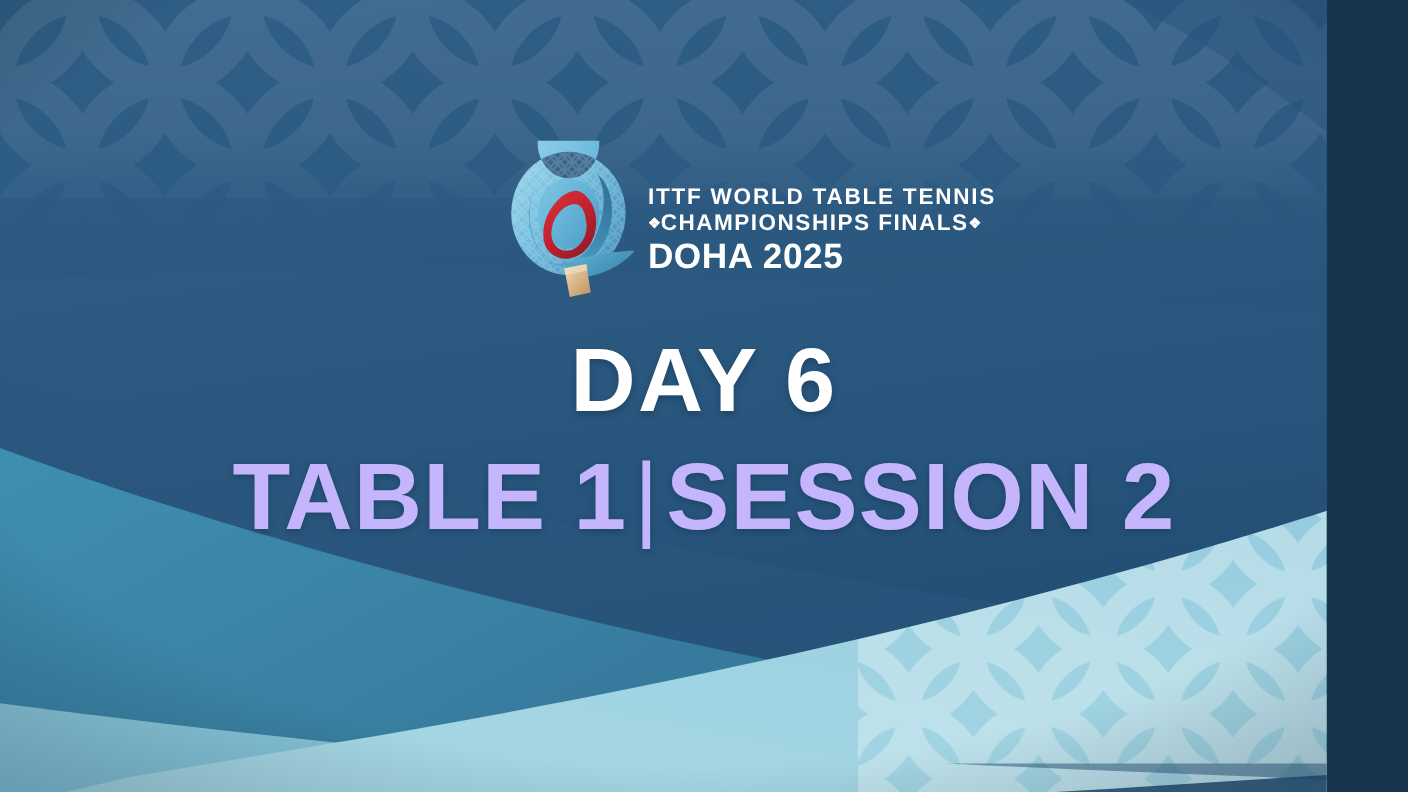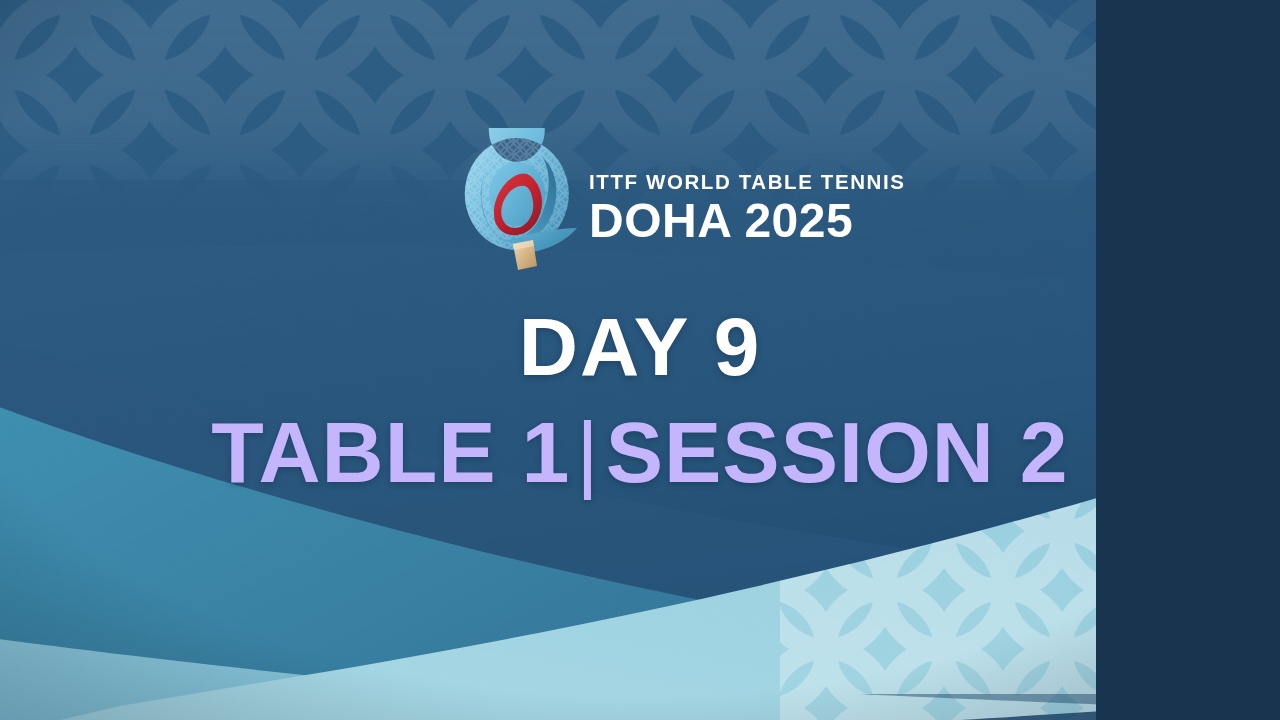--- a/index.html
+++ b/index.html
@@ -7,21 +7,21 @@
     margin: 0;
     padding: 0;
     background: #18344f;
   }
   body {
     font-family: "Liberation Sans", sans-serif;
   }
 
   #stage {
     position: relative;
-    width: 1096px;
+    width: 1206px;
     height: 720px;
     overflow: hidden;
     background: #2c5a81;
   }
 
   
   .bg-layer {
     position: absolute;
     inset: 0;
     width: 100%;
@@ -70,21 +70,21 @@
     white-space: nowrap;
     font-family: "Liberation Sans", sans-serif;
   }
   .wm-line2 .dia {
     font-size: 13px;
     vertical-align: 2px;
     letter-spacing: 0;
   }
   .wm-line3 {
     color: #ffffff;
-    font-size: 48px;
+    font-size: 32px;
     font-weight: 700;
     letter-spacing: 0.5px;
     line-height: 1.05;
     margin-top: 2px;
     white-space: nowrap;
     font-family: "Liberation Sans", sans-serif;
   }
 
   
   #title-block {
@@ -307,24 +307,27 @@
                C 86 104, 106 100, 122 100
                C 112 112, 94 122, 76 124
                C 70 120, 67 114, 66 108 Z" fill="url(#tailGrad)"></path>
 
       <path d="M 58 116 L 78 112 L 82 138 L 63 142 Z" fill="url(#handleGrad)"></path>
       <path d="M 58 116 L 78 112 L 79 118 L 59 122 Z" fill="#f2e6cf" opacity="0.55"></path>
     </svg>
 
     <div id="logo-wordmark">
       <div class="wm-line1">ITTF WORLD TABLE TENNIS</div>
+      <div class="wm-line2">
+        <span class="dia">❖</span><span>CHAMPIONSHIPS FINALS</span><span class="dia">❖</span>
+      </div>
       <div class="wm-line3">DOHA 2025</div>
     </div>
   </div>
 
   <div id="title-block">
-    <div class="title-day">DAY 9</div>
+    <div class="title-day">DAY 6</div>
     <div class="title-main">
       <span>TABLE 1</span><span class="sep">|</span><span>SESSION 2</span>
     </div>
   </div>
 
 </div>
 
 </body></html>

